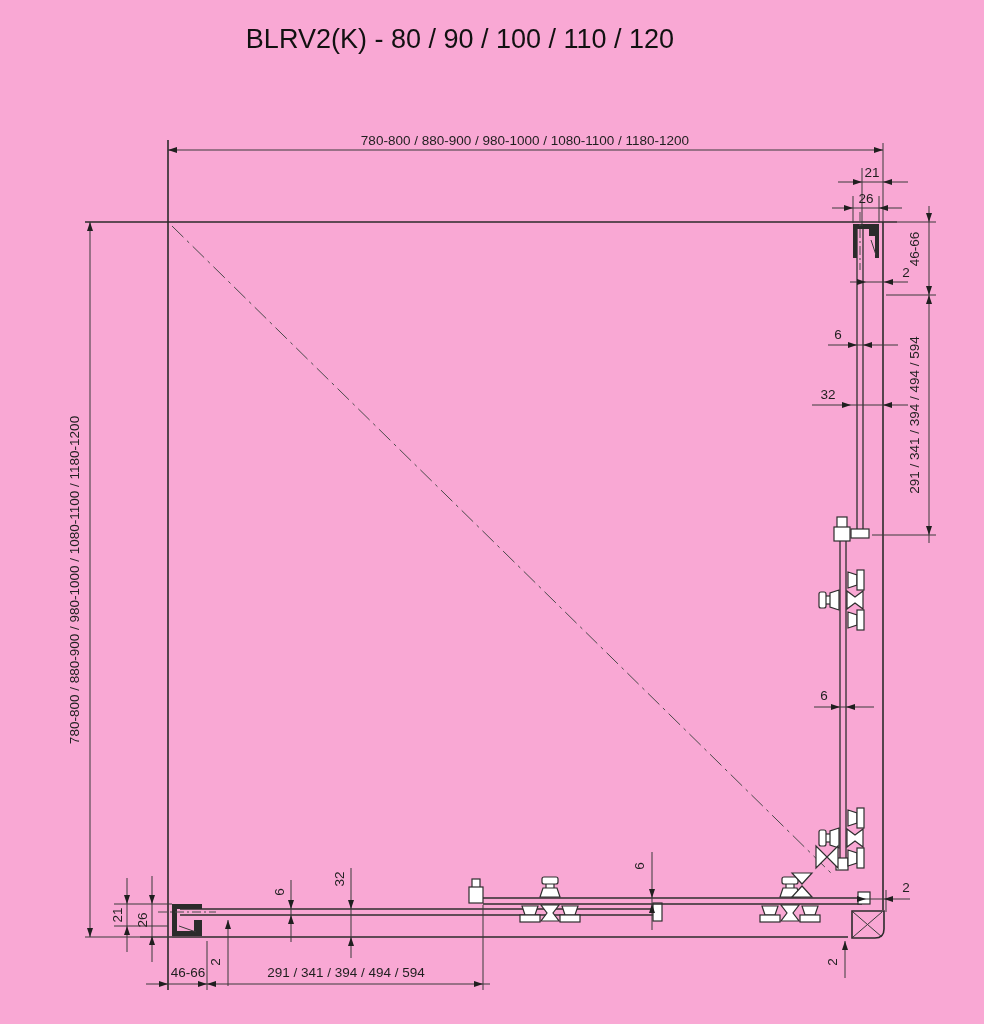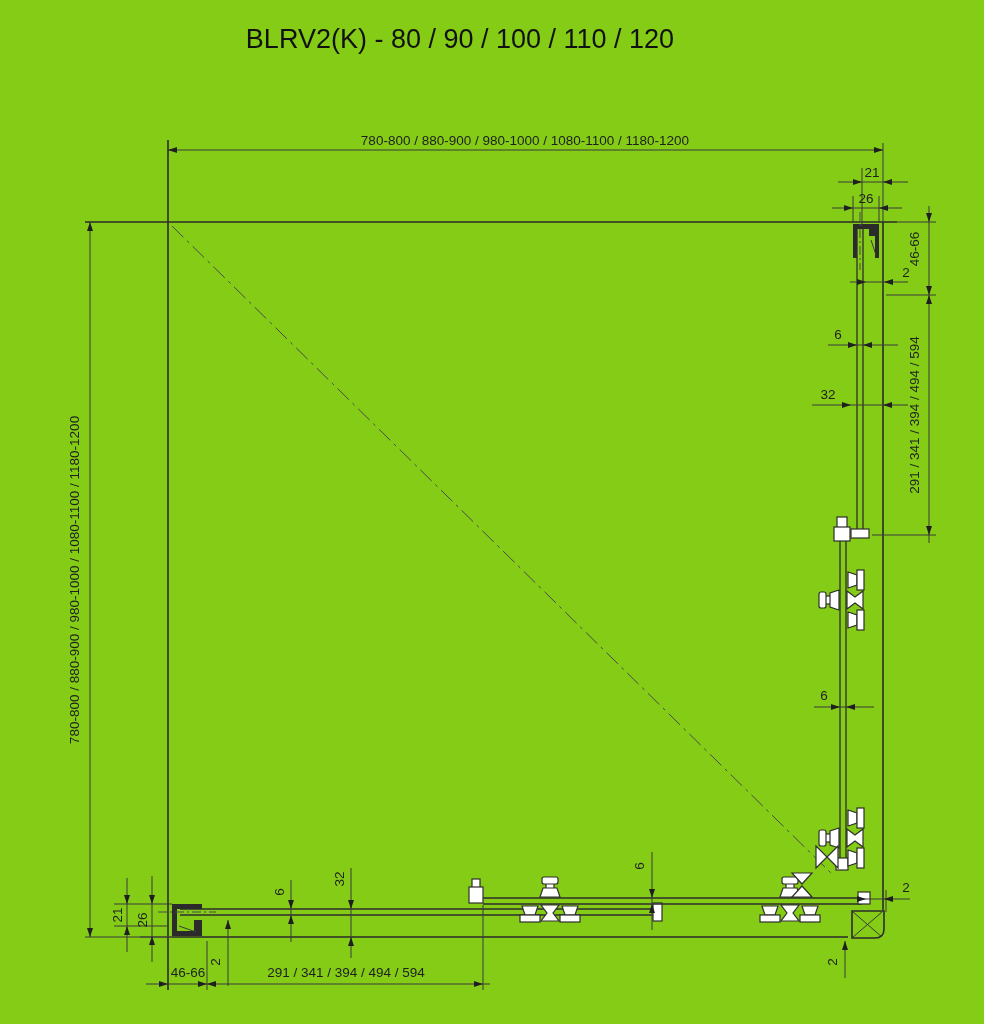--- a/index.html
+++ b/index.html
@@ -1,16 +1,16 @@
 <!DOCTYPE html>
 <html><head>
 <meta charset="utf-8">
 <style>
   html,body{margin:0;padding:0;background:#fff;}
-  .page{width:984px;height:1024px;background:#84cc16;position:relative;overflow:hidden;
+  .page{width:984px;height:1024px;background:#f9a8d4;position:relative;overflow:hidden;
         font-family:"Liberation Sans",sans-serif;}
   svg{display:block;}
   .struct{stroke:#2b2b2b;stroke-width:1.6;fill:none;stroke-linecap:butt;}
   .glass{stroke:#2e2e2e;stroke-width:1.3;fill:none;}
   .thin{stroke:#3a3a3a;stroke-width:1;fill:none;}
   .dim{stroke:#3a3a3a;stroke-width:1;fill:none;}
   .cl{stroke:#4a4a4a;stroke-width:1;fill:none;}
   .wallfill{fill:#2b2b2b;stroke:none;}
   .part{stroke:#2e2e2e;stroke-width:1.2;fill:#ffffff;}
   .arr{fill:#1f1f1f;stroke:none;}

